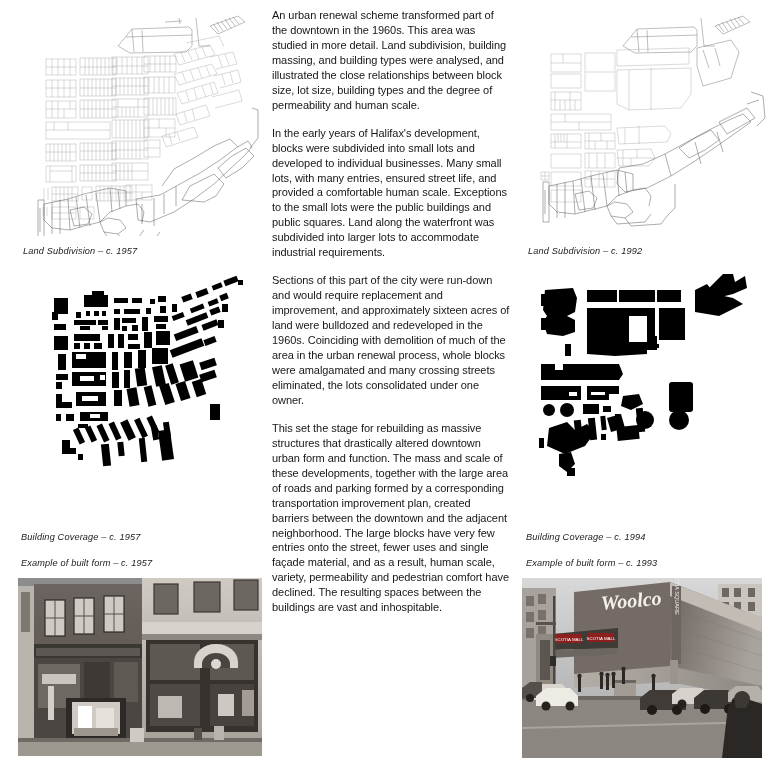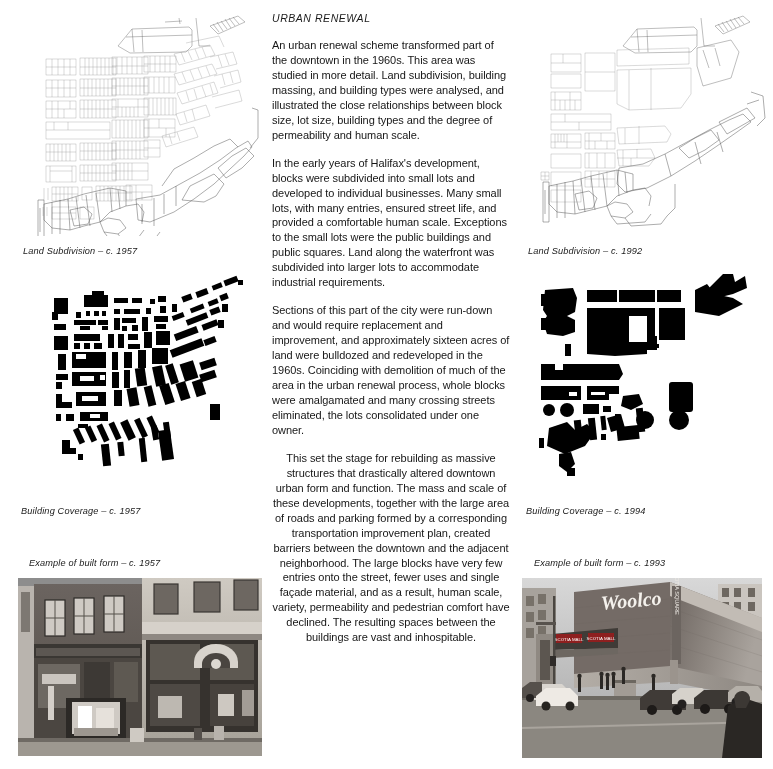--- a/index.html
+++ b/index.html
@@ -37,43 +37,43 @@
     font-family: "Liberation Sans", sans-serif;
   }
   .para {
     font-size: 11px;
     line-height: 14.95px;
     margin: 0 0 13px 0;
     text-align: left;
     color: #161616;
     letter-spacing: -0.05px;
   }
-  .para:last-child { margin-bottom: 0; text-align: center; }
+  .para:last-child { margin-bottom: 0; }
 
   
   .caption {
     font-style: italic;
     font-size: 9.2px;
     letter-spacing: 0.15px;
     color: #1a1a1a;
     white-space: nowrap;
   }
 
   
   .fig {
     position: relative;
   }
   .fig svg { display: block; }
 
   .subdiv-wrap { height: 228px; }
   .cover-wrap  { height: 212px; }
 
   .cap-subdiv { position: absolute; top: 238px; left: 9px; }
-  .cap-cover  { position: absolute; top: 498px; left: 7px; }
-  .cap-built  { position: absolute; top: 550px; left: 7px; margin-left: 8px; }
+  .cap-cover  { position: absolute; top: 524px; left: 7px; }
+  .cap-built  { position: absolute; top: 550px; left: 7px; }
 
   
   .photo {
     position: absolute;
     overflow: hidden;
     background: #4a4a4a;
   }
   .photo-left  { left: 18px;  top: 578px; width: 244px; height: 178px; }
   .photo-right { left: 522px; top: 578px; width: 240px; height: 180px; }
   .photo svg { display:block; width: 100%; height: 100%; }
@@ -417,21 +417,20 @@
 
       <rect x="0" y="160" width="244" height="18" fill="#9d9890"></rect>
       <rect x="0" y="160" width="244" height="4" fill="#6f6a64"></rect>
       <rect x="112" y="150" width="14" height="14" fill="#cfcac3"></rect>
       <rect x="196" y="148" width="10" height="14" fill="#b8b3ac"></rect>
       <rect x="176" y="150" width="8" height="12" fill="#55504b"></rect>
     </svg>
   </div>
 
   <div class="col-center">
-    <div class="doc-title">URBAN RENEWAL</div>
     <p class="para">An urban renewal scheme transformed part of the downtown in the 1960s. This area was studied in more detail. Land subdivision, building massing, and building types were analysed, and illustrated the close relationships between block size, lot size, building types and the degree of permeability and human scale.</p>
     <p class="para">In the early years of Halifax's development, blocks were subdivided into small lots and developed to individual businesses. Many small lots, with many entries, ensured street life, and provided a comfortable human scale. Exceptions to the small lots were the public buildings and public squares. Land along the waterfront was subdivided into larger lots to accommodate industrial requirements.</p>
     <p class="para">Sections of this part of the city were run-down and would require replacement and improvement, and approximately sixteen acres of land were bulldozed and redeveloped in the 1960s. Coinciding with demolition of much of the area in the urban renewal process, whole blocks were amalgamated and many crossing streets eliminated, the lots consolidated under one owner.</p>
     <p class="para">This set the stage for rebuilding as massive structures that drastically altered downtown urban form and function. The mass and scale of these developments, together with the large area of roads and parking formed by a corresponding transportation improvement plan, created barriers between the downtown and the adjacent neighborhood. The large blocks have very few entries onto the street, fewer uses and single façade material, and as a result, human scale, variety, permeability and pedestrian comfort have declined. The resulting spaces between the buildings are vast and inhospitable.</p>
   </div>
 
   <div class="col-right">
 
     <div class="fig subdiv-wrap">
       <svg viewBox="0 0 252 228" width="252" height="228">

